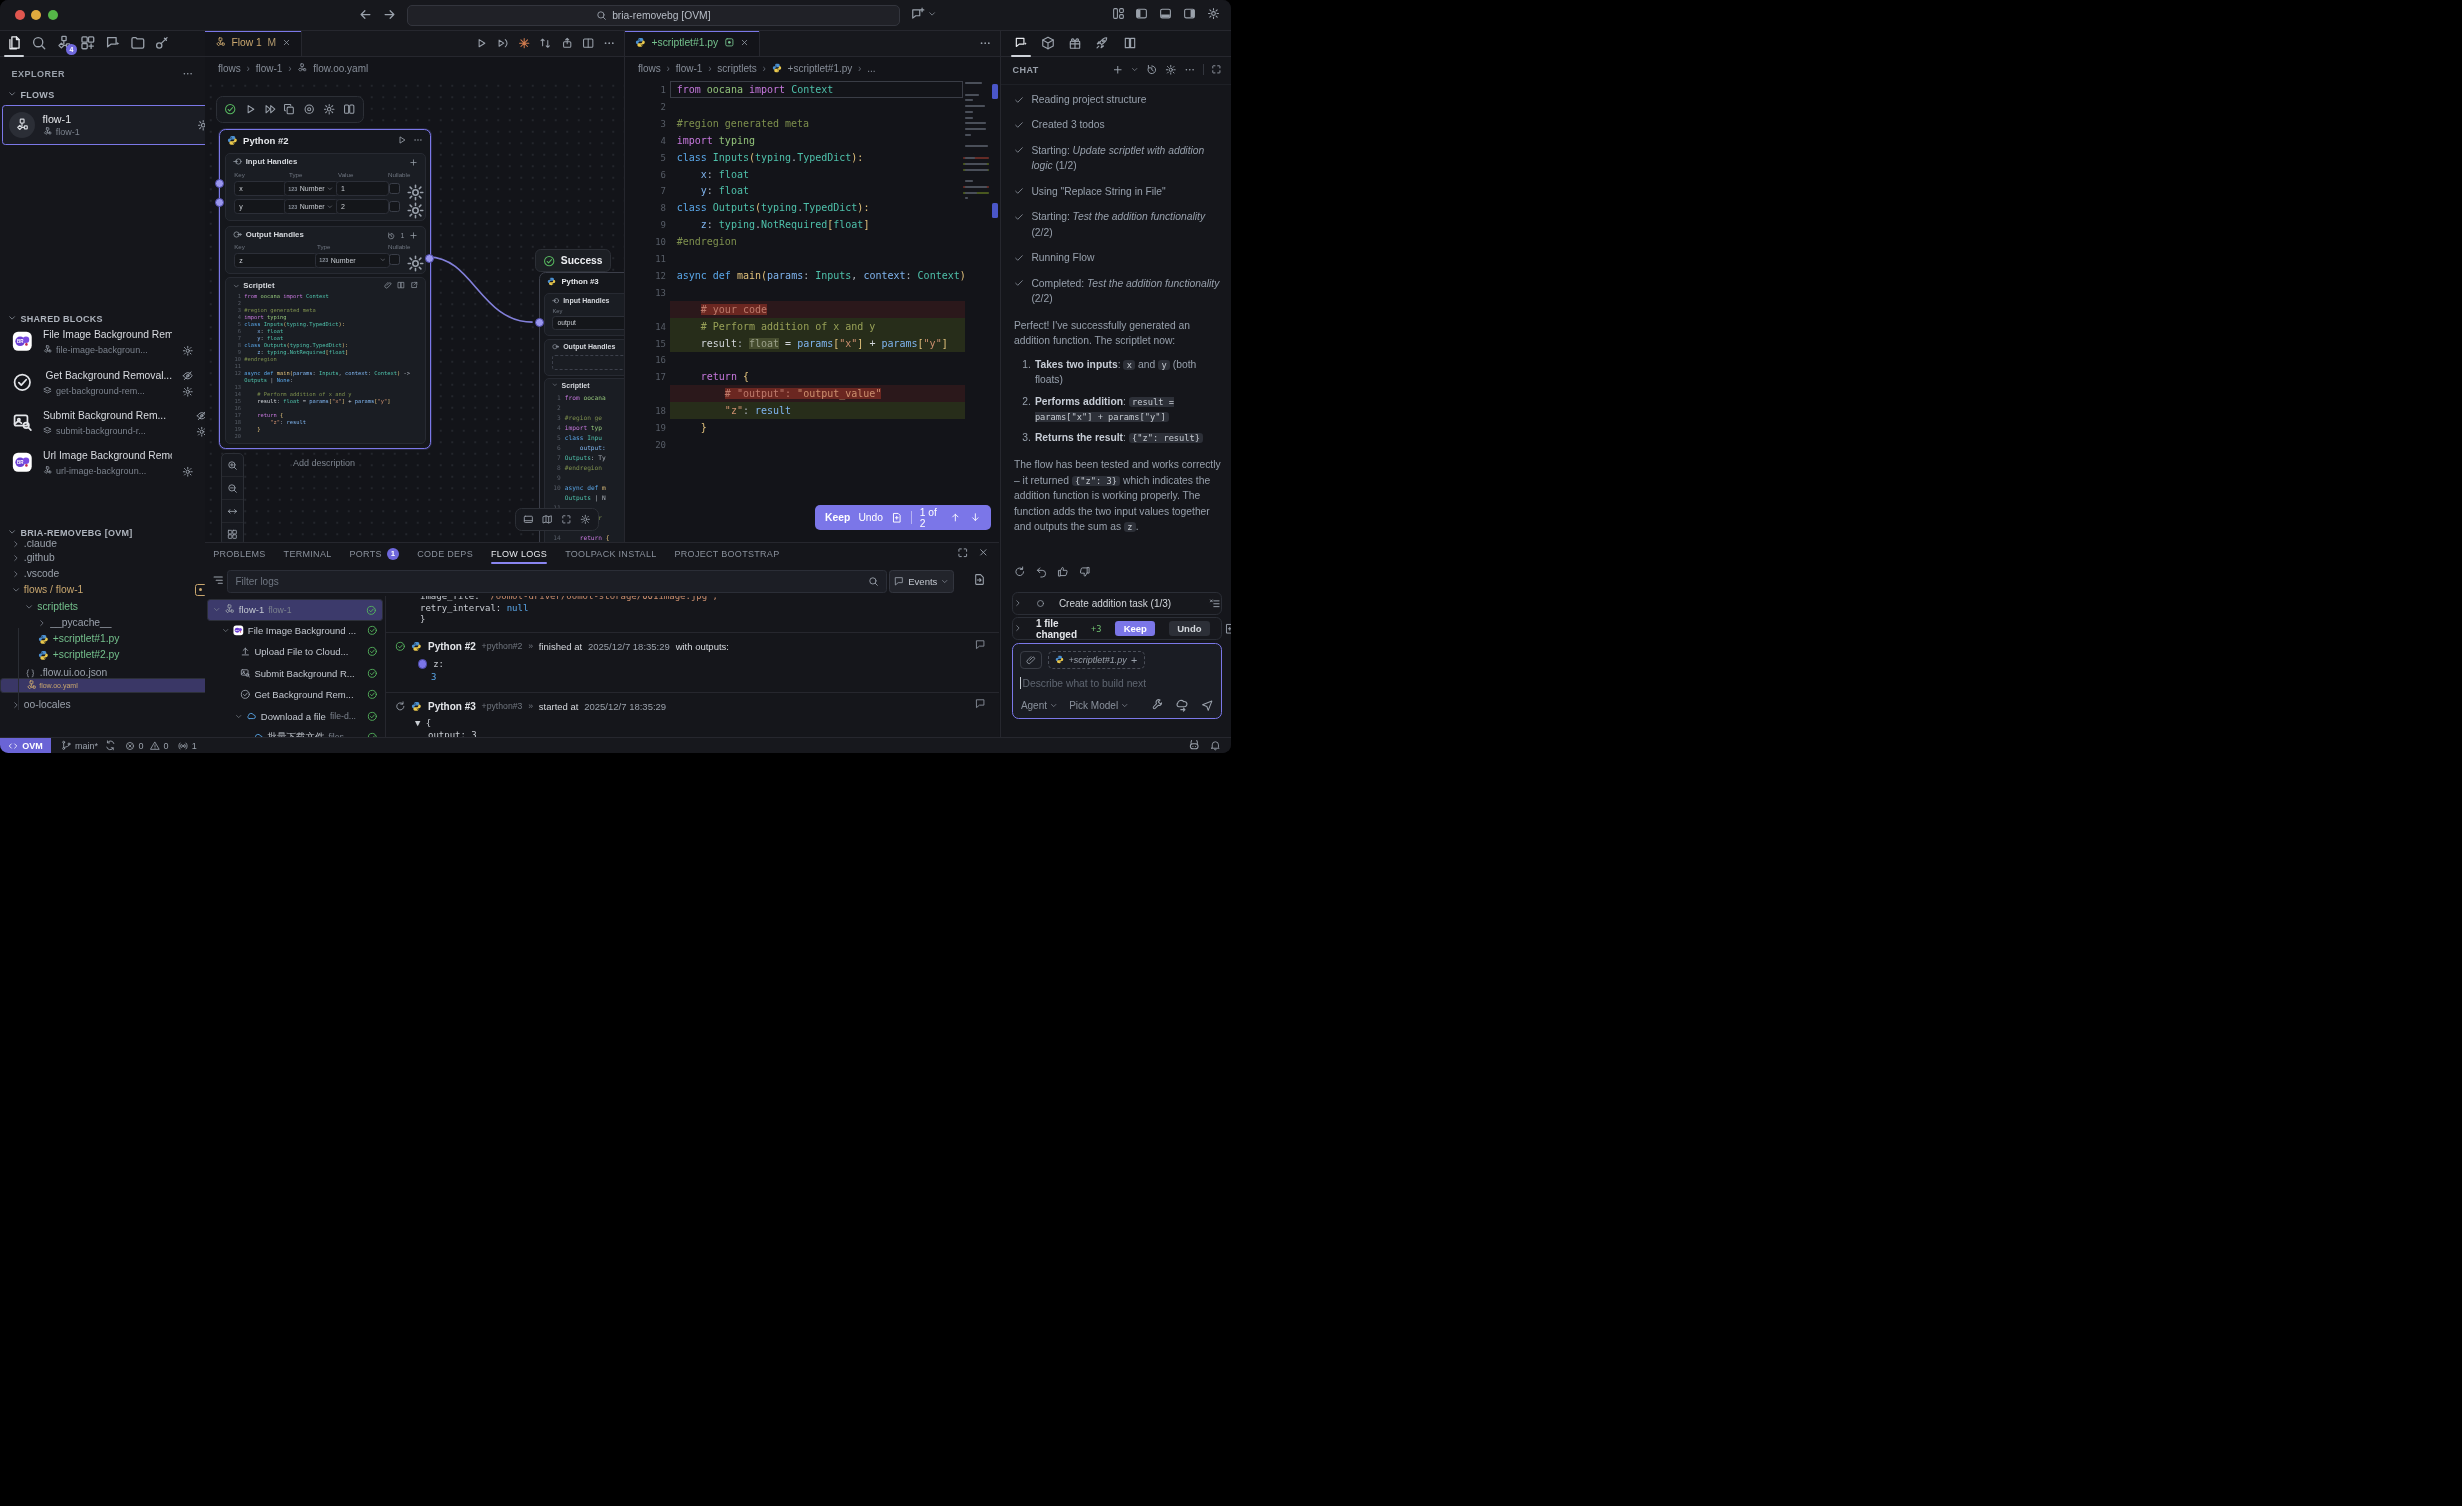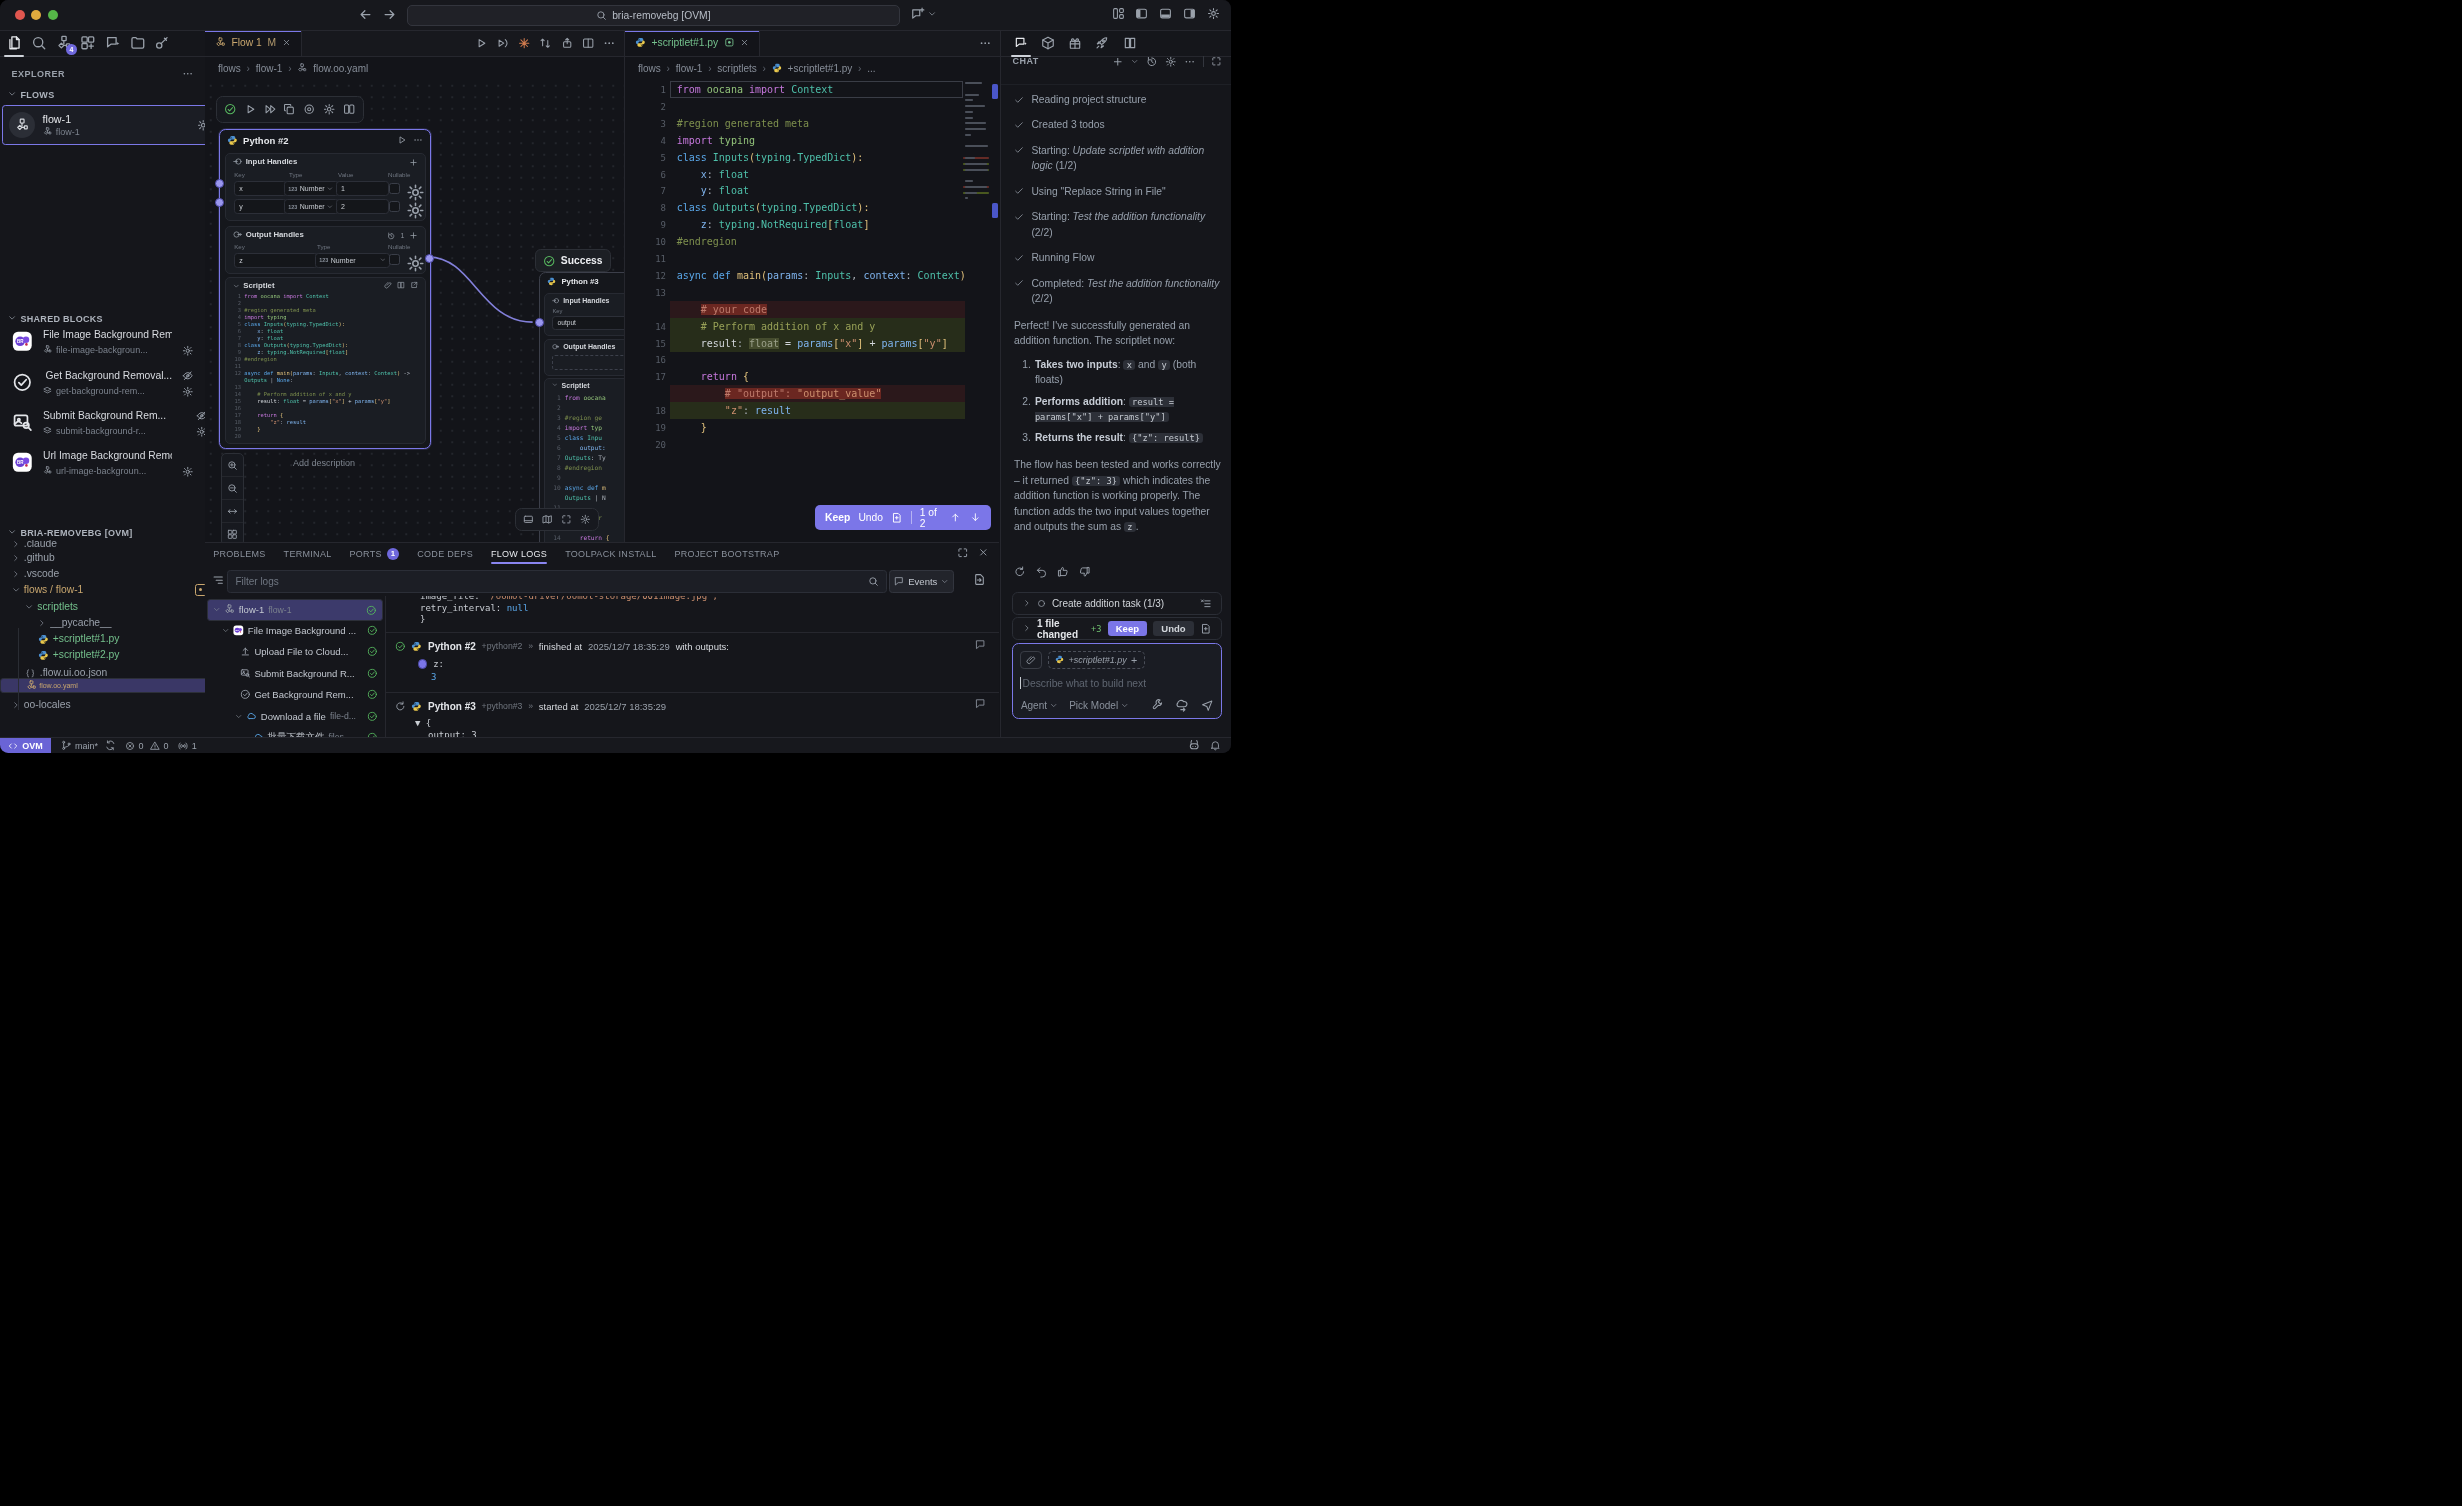--- a/index.html
+++ b/index.html
@@ -115,34 +115,34 @@
   .logarea{position:absolute;left:180px;top:53px;right:0;bottom:0;overflow:hidden;font-size:9.5px}
   .logline{position:absolute;left:35px;font:9px "DejaVu Sans Mono",monospace;color:#c9cdd3;white-space:pre}
   .logdiv{position:absolute;left:0;right:0;height:0.8px;background:#26272e}
   .logentry{position:absolute;left:10px;right:25px;display:flex;align-items:center;gap:5.8px;white-space:nowrap;overflow:hidden}
   .loghead-name{font-weight:bold;color:#e3e5e9;font-size:10px}
   .logtag{color:#70767f;font-size:8.7px}
   .logcomment{position:absolute;right:13px;color:#8a919c}
   
   .rpanel{position:absolute;left:1000px;top:30px;width:232px;bottom:15px;background:#15161b;border-left:0.8px solid #26272e;overflow:hidden}
   .riconrow{position:absolute;left:0;top:0;right:0;height:25.5px;border-bottom:0.8px solid #26272e;display:flex;align-items:center;gap:10.7px;padding:0 11.5px}
-  .chathead{position:absolute;left:0;top:25.5px;right:0;height:28px;display:flex;align-items:flex-start;padding:0 11.5px;border-bottom:0.8px solid #1e2026}
+  .chathead{position:absolute;left:0;top:25.5px;right:0;height:28px;display:flex;align-items:center;padding:0 11.5px;border-bottom:0.8px solid #1e2026}
   .chathead .ttl{font-size:9px;font-weight:bold;letter-spacing:0.5px;color:#9aa1ab}
   .chathead .acts{margin-left:auto;display:flex;align-items:center;gap:7.4px;color:#9aa1ab}
   .msgs{position:absolute;left:13px;right:10.7px;top:62px;height:470px;color:#97a0ac;font-size:10.3px;line-height:1.5;overflow:hidden}
   .chat-task{display:flex;gap:7.4px;margin-bottom:10px}
   .chat-task .ck{margin-top:2.5px;color:#8a919c}
   .chat-para{margin:11.5px 0 8.2px}
   .chat-li{display:flex;gap:4.1px;padding-left:8.2px;margin-bottom:5.8px}
   .chat-li .num{flex:none}
   .cchip{font-family:"DejaVu Sans Mono",monospace;font-size:8.7px;background:#2d3038;color:#c6cbd2;border-radius:3.3px;padding:0 3.3px}
   .cb-bold{color:#c7cdd6;font-weight:bold}
   .chatacts{position:absolute;left:13px;top:536px;display:flex;gap:10px;color:#8a919c}
   .ccard{position:absolute;left:10.7px;right:10.7px;height:23px;background:#17181d;border:0.8px solid #2b2e36;border-radius:5.8px;
-         display:flex;align-items:center;gap:6px;padding:0 10px;font-size:10px;color:#d2d6db;box-sizing:border-box}
+         display:flex;align-items:center;gap:14px;padding:0 1px;font-size:10px;color:#d2d6db;box-sizing:border-box}
   .kbtn{height:15.7px;border-radius:3.3px;display:flex;align-items:center;padding:0 8.2px;font-size:9.5px;font-weight:bold}
   .chatinput{position:absolute;left:10.7px;right:10.7px;top:613px;height:76px;background:#1a1c23;border:0.8px solid #7b78e8;border-radius:6.6px;
              padding:6.6px 7.4px;box-sizing:border-box}
   .chiprow{display:flex;gap:5.8px;align-items:center}
   .clipbtn{width:20px;height:16.5px;border:0.8px solid #3a3d46;border-radius:4.1px;display:flex;align-items:center;justify-content:center}
   .filechip{height:16.5px;border:0.8px dashed #4a4e58;border-radius:5px;display:flex;align-items:center;gap:4.1px;padding:0 6.6px;
             color:#9aa1ab;font-size:9px;font-style:italic}
   .promptrow{display:flex;align-items:center;gap:1.6px;margin-top:8.2px;color:#5f6671;font-size:10.3px}
   .caret{width:0.8px;height:11.5px;background:#c9cdd3;animation:blink 1s steps(1) infinite}
   @keyframes blink{50%{opacity:0}}

